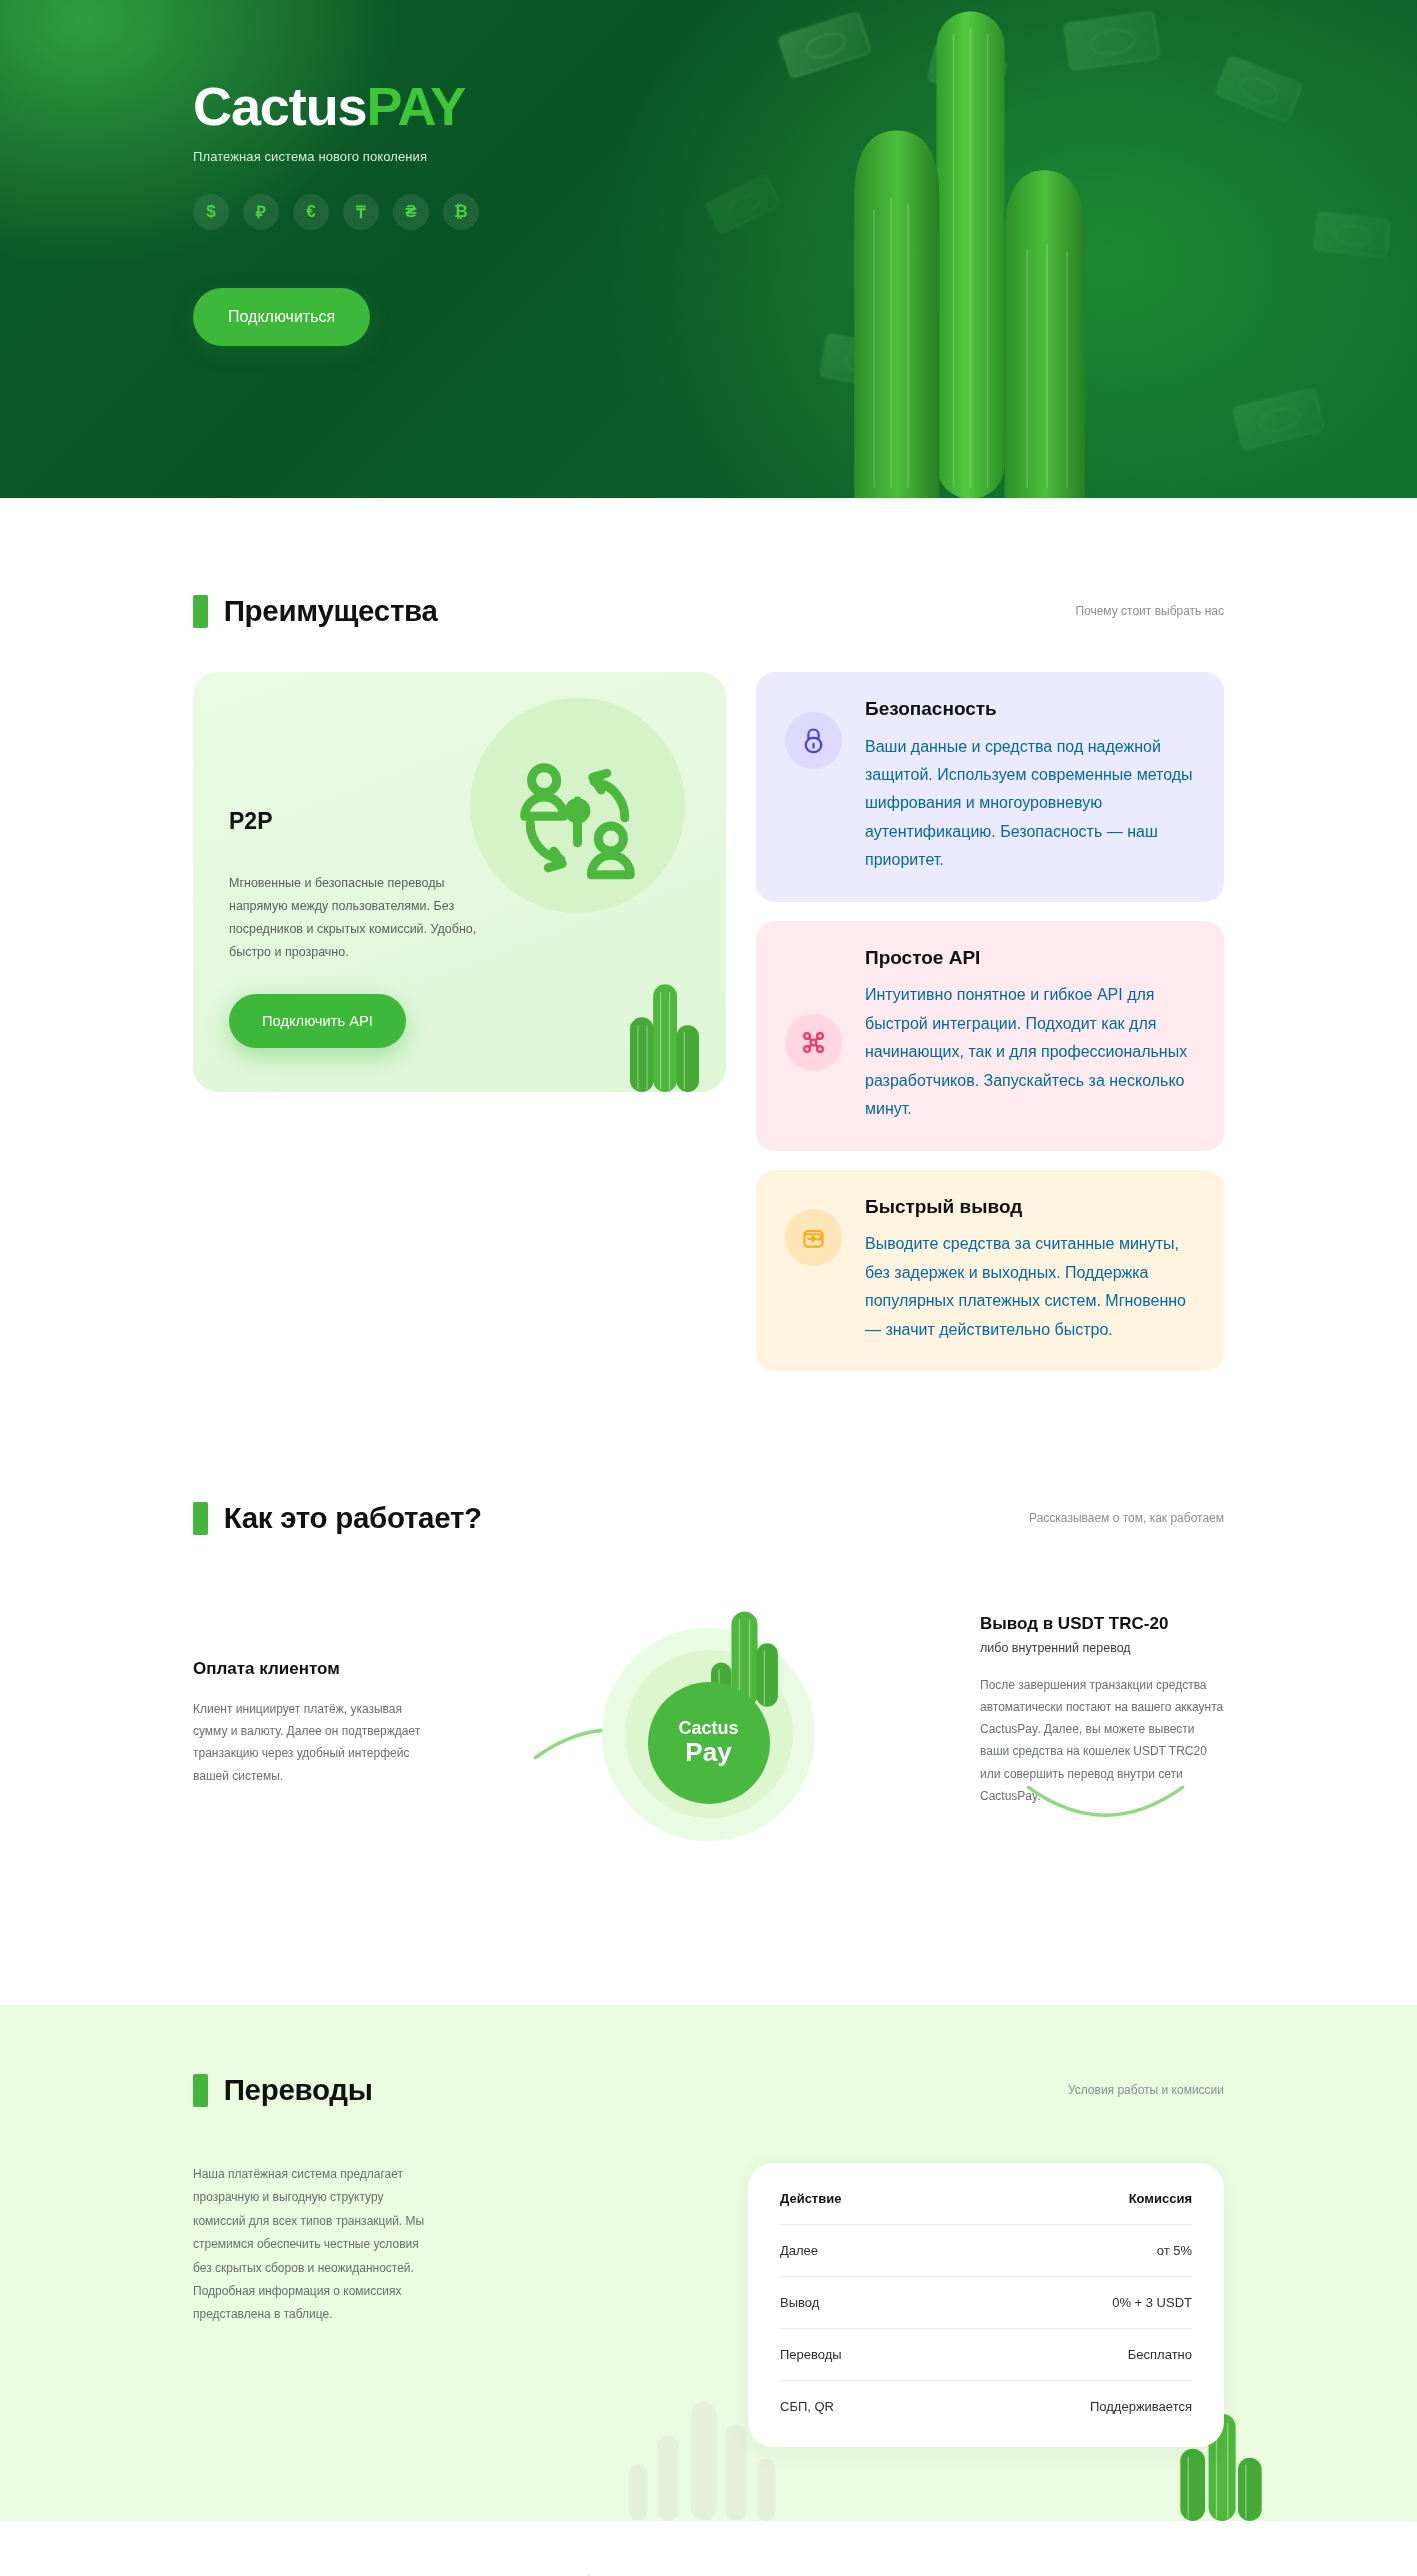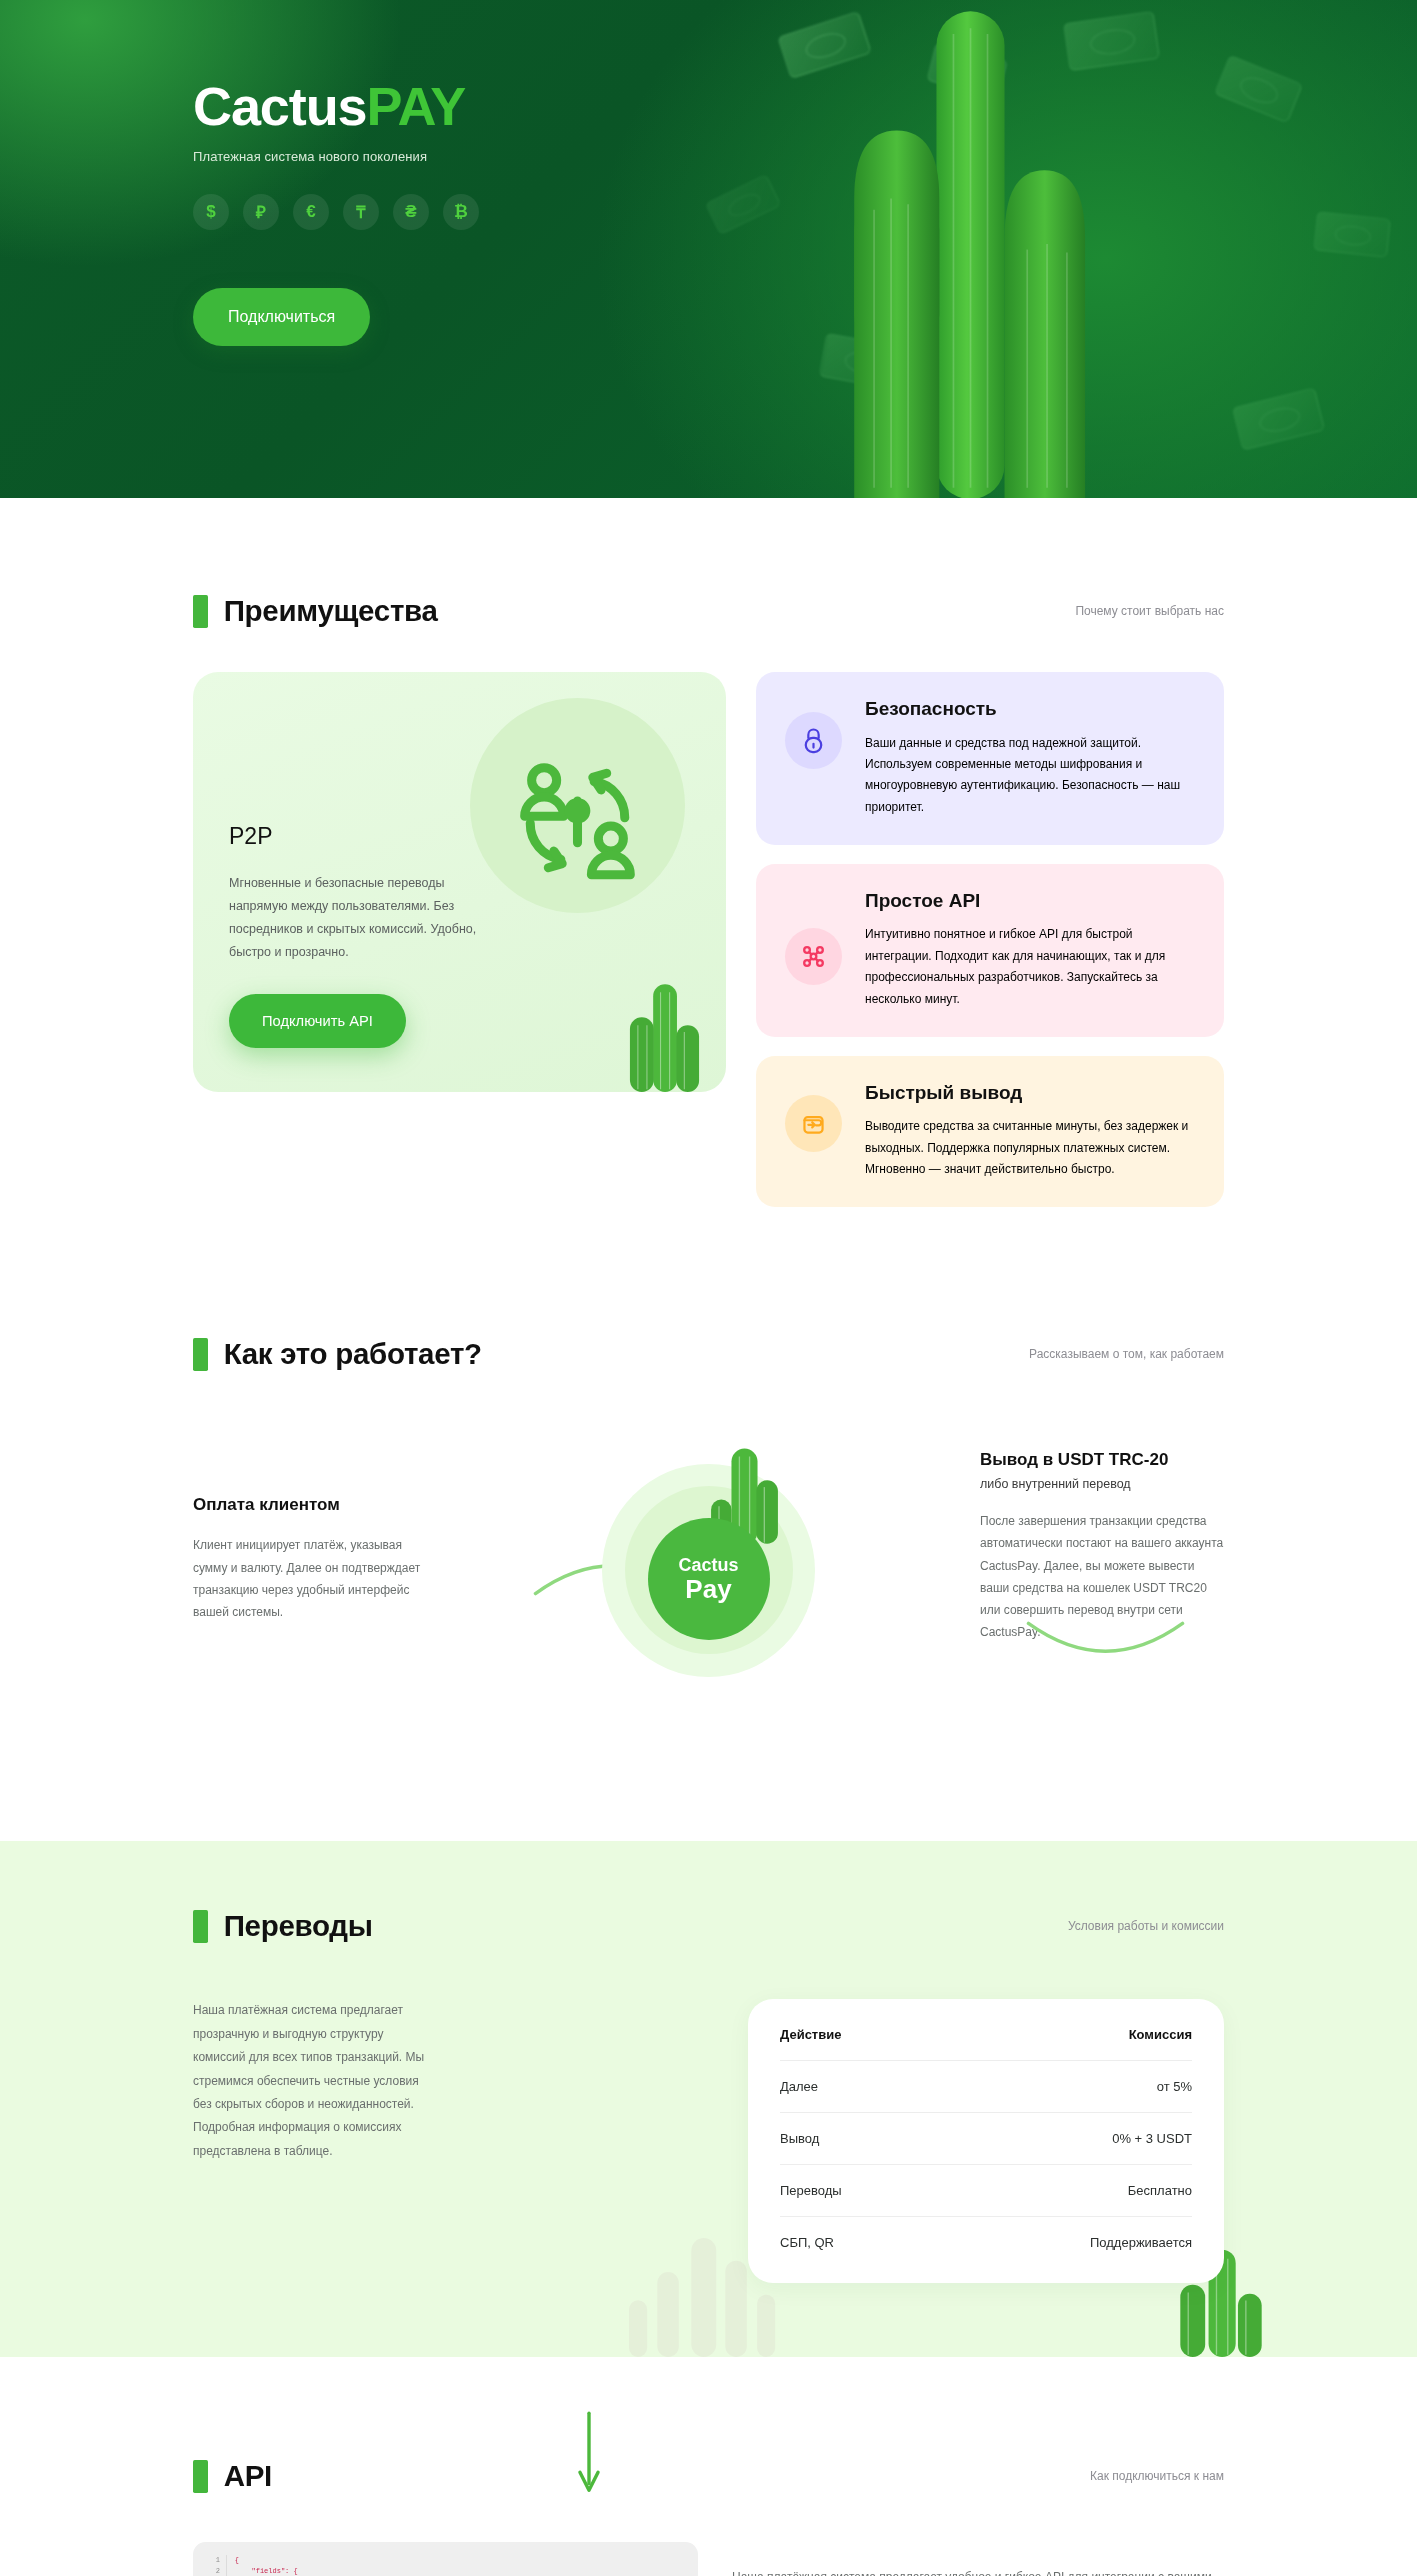--- a/index.html
+++ b/index.html
@@ -83,22 +83,22 @@
     background: linear-gradient(160deg, #e9fbe3 0%, #e3f8dc 55%, #def6d6 100%);
     overflow: hidden; flex: none;
   }
   .p2p-blob {
     position: absolute; right: 41px; top: 26px;
     width: 215px; height: 215px; border-radius: 50%;
     background: #d6f2c9;
   }
   .p2p-icon { position: absolute; right: 79px; top: 79px; width: 139px; height: 139px; }
   .p2p-card h3 {
-    position: absolute; left: 36px; top: 151px;
-    font-size: 23px; font-weight: 400; color: #111;
+    position: absolute; left: 36px; top: 136px;
+    font-size: 23px; font-weight: 700; color: #111;
   }
   .p2p-card p {
     position: absolute; left: 36px; top: 200px; width: 266px;
     font-size: 12.5px; line-height: 1.85; color: #5c6160;
   }
   .p2p-btn {
     position: absolute; left: 36px; bottom: 44px;
     height: 54px; padding: 0 33px; border-radius: 27px;
     background: #3db83a; color: #fff; font-size: 14.7px; font-weight: 400;
     border: none; cursor: pointer;
@@ -117,21 +117,21 @@
   .feat-card.amber  { background: #fff4e0; }
   .feat-ico {
     width: 57px; height: 57px; border-radius: 50%; flex: none;
     display: flex; align-items: center; justify-content: center;
     margin-top: 13.6px;
   }
   .feat-card.purple .feat-ico { background: #ddd9ff; }
   .feat-card.pink   .feat-ico { background: #ffd6e1; }
   .feat-card.amber  .feat-ico { background: #ffe6b8; }
   .feat-body h4 { font-size: 19px; font-weight: 700; color: #111; }
-  .feat-body p  { margin-top: 12.5px; font-size: 12px; line-height: 1.78; color: #000000; }
+  .feat-body p  { margin-top: 12.5px; font-size: 16px; line-height: 1.78; color: #0369a1; }
 
   
   .how { margin-top: 130px; }
   .how-grid {
     margin-top: 62px; display: flex; align-items: flex-start;
     position: relative; min-height: 266px;
   }
   .how-col { width: 244px; }
   .how-col.left { padding-top: 62px; }
   .how-col.right { padding-top: 17px; margin-left: auto; }

